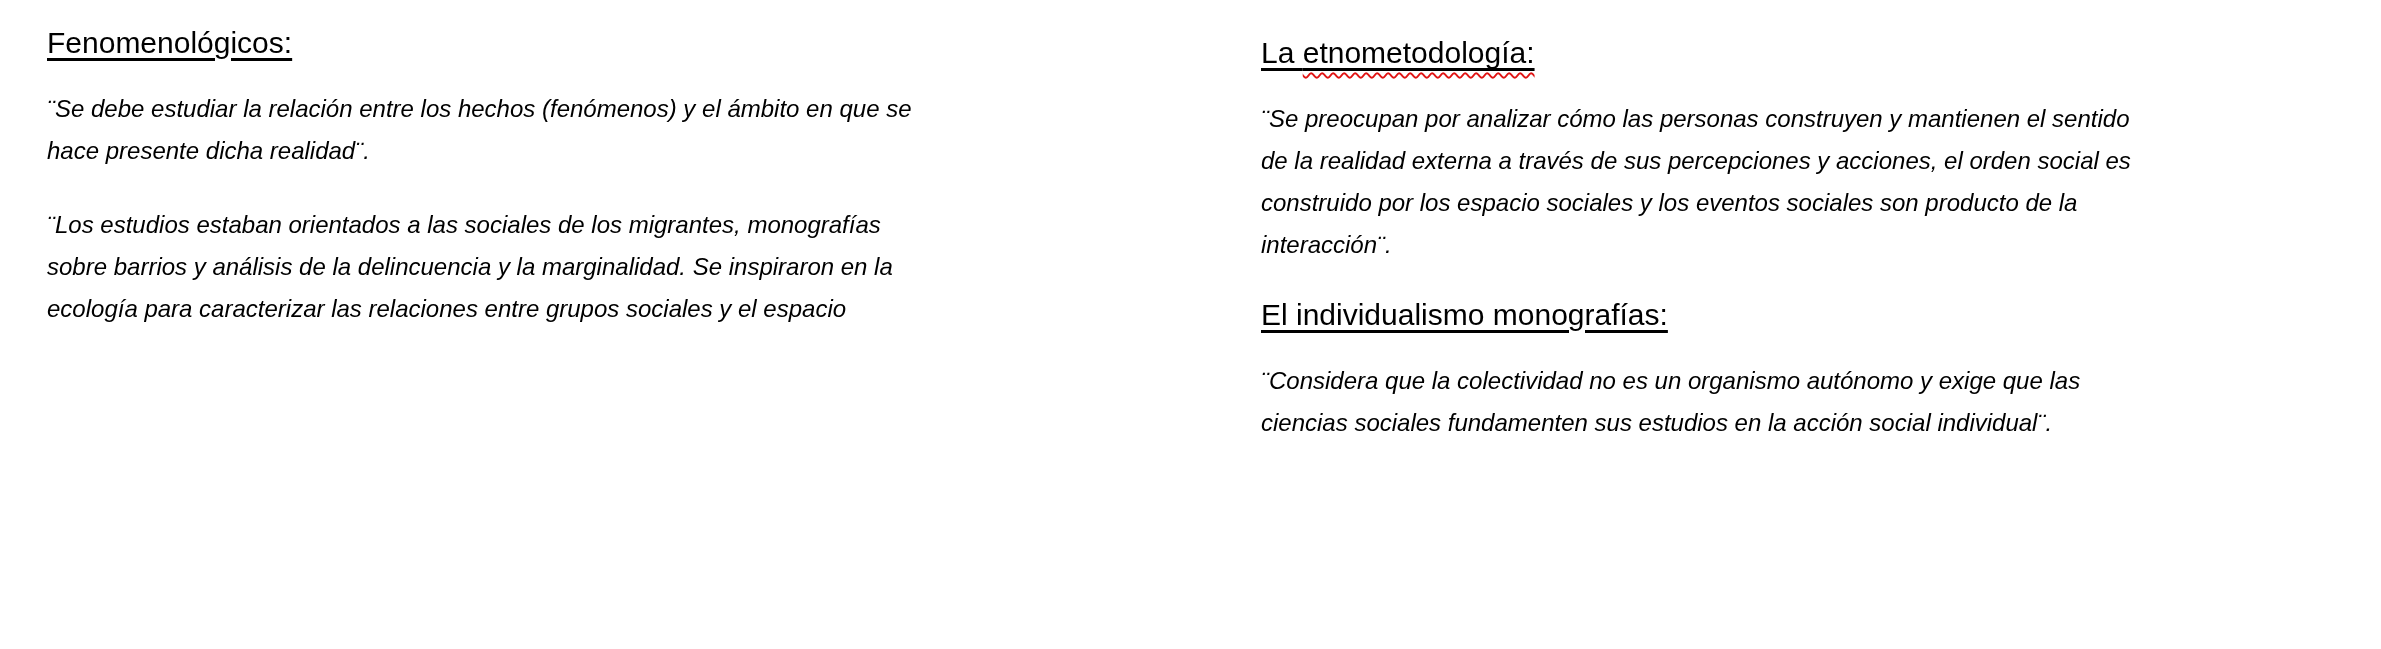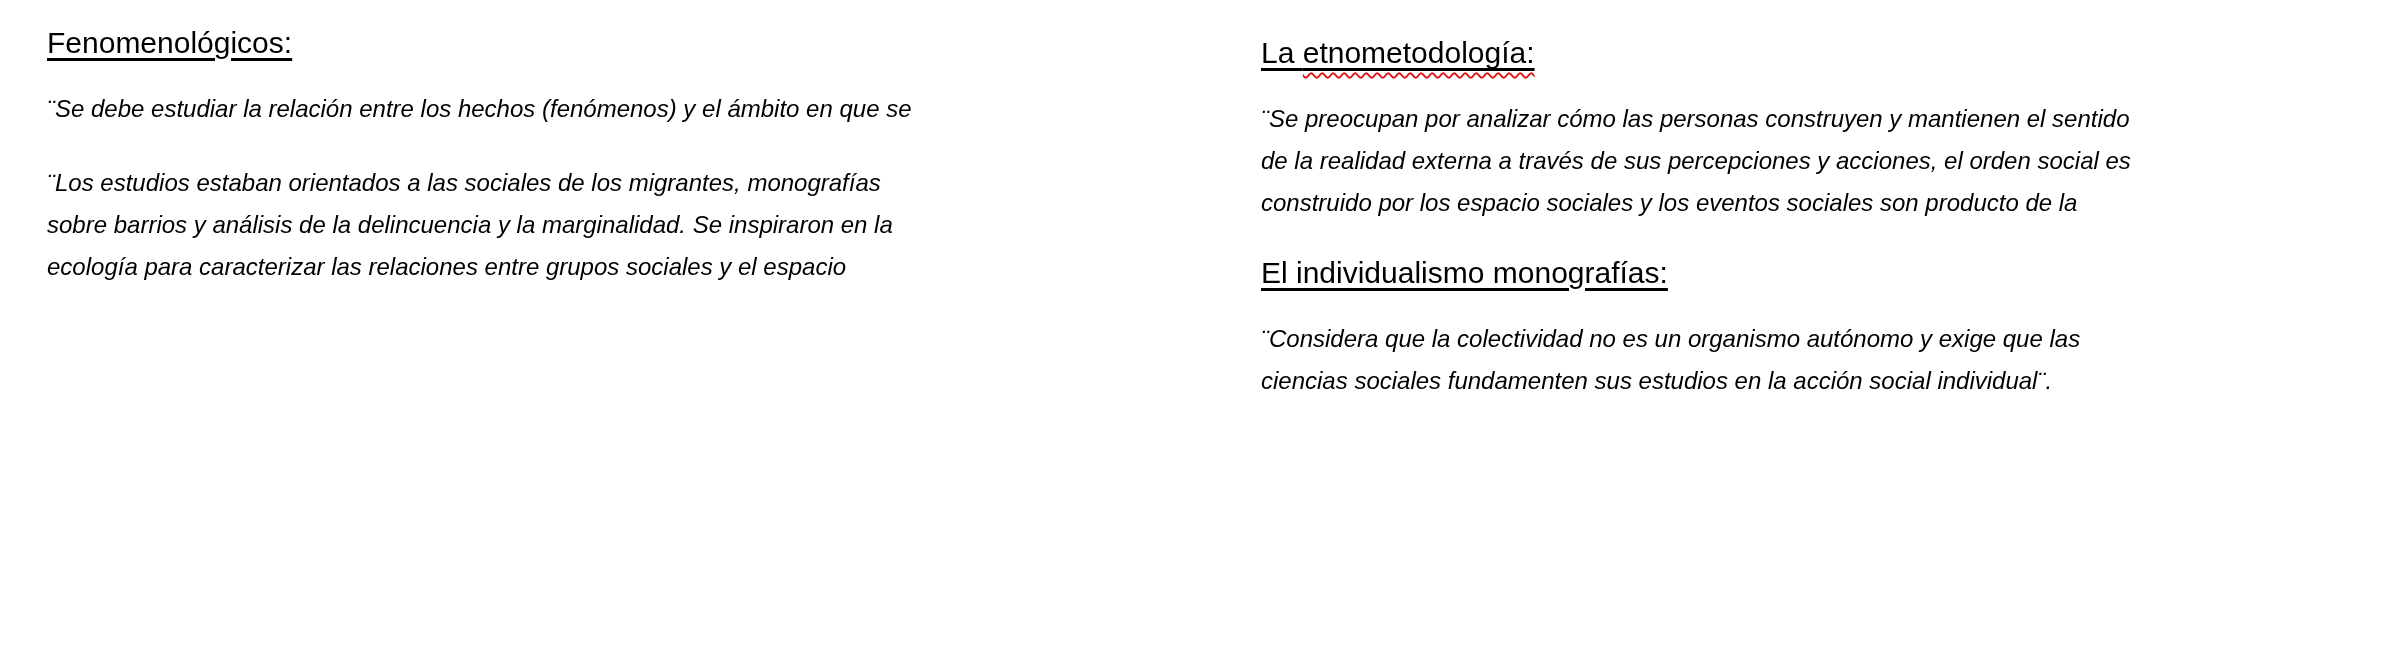--- a/index.html
+++ b/index.html
@@ -67,39 +67,41 @@
 
 <div class="page">
 
   <div class="column column-left">
 
     <h2 class="doc-heading">
       <span>Fenomenológicos:</span>
     </h2>
     <p class="doc-paragraph">
       <span class="doc-line">¨Se debe estudiar la relación entre los hechos (fenómenos) y el ámbito en que se</span>
+      <span class="doc-line">hace presente dicha realidad¨.</span>
     </p>
 
     <p class="doc-paragraph">
       <span class="doc-line">¨Los estudios estaban orientados a las sociales de los migrantes, monografías</span>
       <span class="doc-line">sobre barrios y análisis de la delincuencia y la marginalidad. Se inspiraron en la</span>
       <span class="doc-line">ecología para caracterizar las relaciones entre grupos sociales y el espacio</span>
     </p>
 
   </div>
 
   <div class="column column-right">
 
     <h2 class="doc-heading">
       <span>La </span><span class="misspelled">etnometodología:</span>
     </h2>
     <p class="doc-paragraph">
       <span class="doc-line">¨Se preocupan por analizar cómo las personas construyen y mantienen el sentido</span>
       <span class="doc-line">de la realidad externa a través de sus percepciones y acciones, el orden social es</span>
       <span class="doc-line">construido por los espacio sociales y los eventos sociales son producto de la</span>
+      <span class="doc-line">interacción¨.</span>
     </p>
 
     <h2 class="doc-heading">
       <span>El individualismo monografías:</span>
     </h2>
     <p class="doc-paragraph">
       <span class="doc-line">¨Considera que la colectividad no es un organismo autónomo y exige que las</span>
       <span class="doc-line">ciencias sociales fundamenten sus estudios en la acción social individual¨.</span>
     </p>
 

